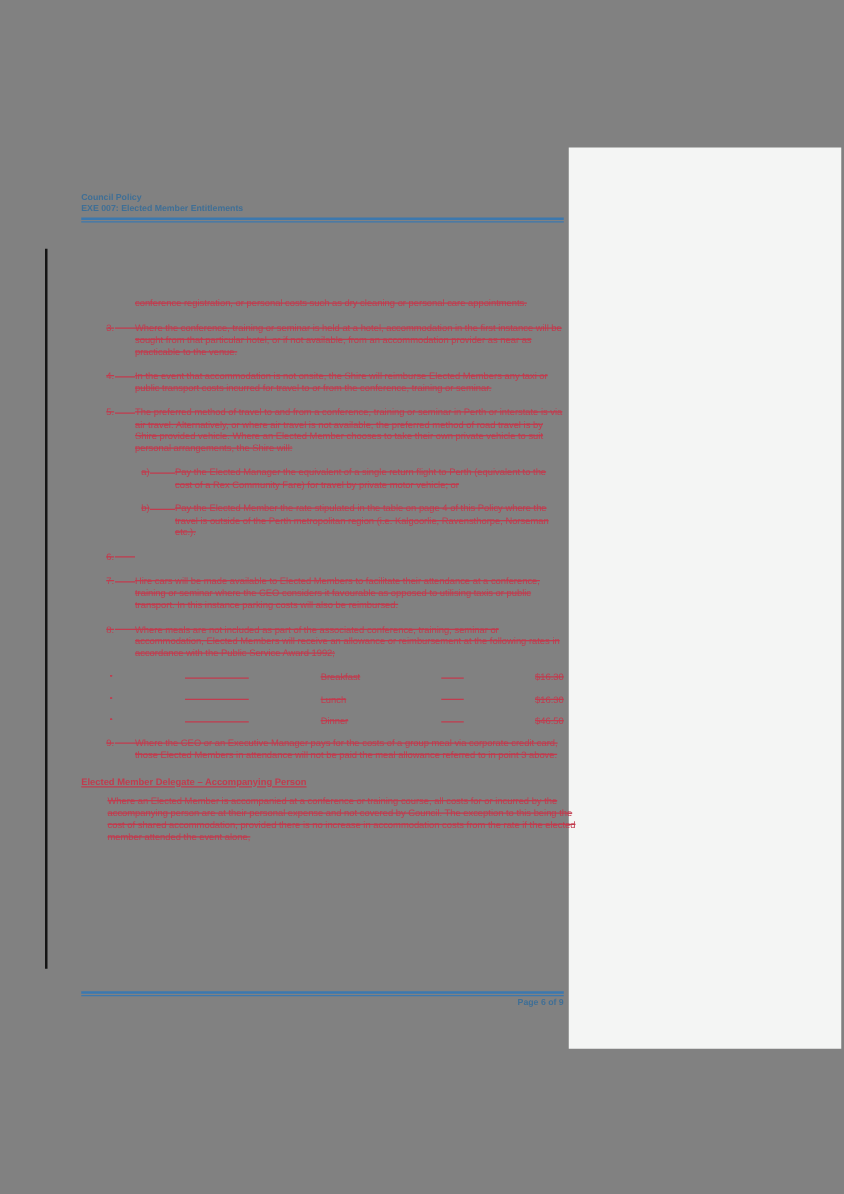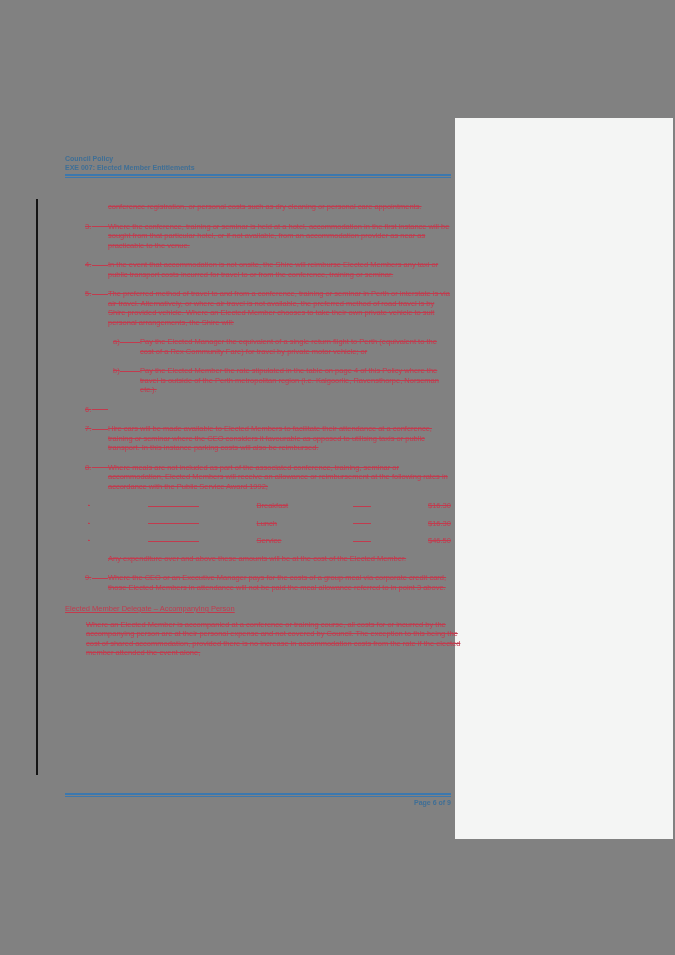--- a/index.html
+++ b/index.html
@@ -27,41 +27,41 @@
     position:absolute; left:36px; top:199px; width:2px; height:576px;
     background:#141414;
   }
   
   .content {
     position:absolute; left:65px; top:202px; width:386px;
     color:#c23b4e; font-size:7.5px; line-height:9.5px;
   }
   .strike { text-decoration:line-through; text-decoration-thickness:1px; }
   .para { margin:0 0 10px 0; }
-  .intro { margin-left:43px; width:343px; }
+  .intro { margin-left:43px; width:343px;margin-top:36px; }
   .li  { display:flex; padding-left:20px; margin-bottom:10px; }
   .li .num { flex:none; width:10px; }
   .li .tab { flex:none; width:13px; position:relative; }
   .li .tab::after { content:""; position:absolute; left:-3px; right:0; top:4.5px; border-top:1px solid #c23b4e; }
   .li .txt { flex:none; width:343px; }
   .li.sub { padding-left:48px; }
   .li.sub .tab { width:17px; }
   .li.sub .txt { width:310px; }
   .meal-list { margin-top:4px; }
   .meal-row { display:flex; padding-left:23px; margin-bottom:8px; align-items:flex-start;justify-content:space-between; }
   .meal-row .bullet { flex:none; width:6px; font-size:5px; line-height:9.5px; }
   .meal-row .tab1 { flex:none; width:48px; position:relative; }
   .meal-row .tab2 { flex:none; width:15px; position:relative; }
   .meal-row .tab1::after, .meal-row .tab2::after {
     content:""; position:absolute; left:-3px; right:0; top:4.5px; border-top:1px solid #c23b4e;
   }
   .meal-row .label { flex:none; width:42px; }
   .note { margin-left:43px; width:343px; }
   .section-heading {
-    margin:12px 0 6px 0; font-weight:normal;
+    margin:12px 0 6px 0; font-weight:bold;
     text-decoration:underline; text-decoration-thickness:1px;
   }
   .closing { width:386px;margin-left:21px; }
   
   .doc-footer { position:absolute; left:65px; top:793px; width:386px; }
   .footer-text {
     text-align:right; color:#3f6f96; font-size:7px; line-height:9px;
     margin-top:1px; font-weight:bold;
   }
 </style>
@@ -144,27 +144,26 @@
     <div class="meal-row">
       <span class="bullet strike">▪</span>
       <span class="tab1"></span>
       <span class="label strike">Lunch</span>
       <span class="tab2"></span>
       <span class="amount strike">$16.30</span>
     </div>
     <div class="meal-row">
       <span class="bullet strike">▪</span>
       <span class="tab1"></span>
-      <span class="label strike">Service</span>
+      <span class="label strike">Dinner</span>
       <span class="tab2"></span>
       <span class="amount strike">$46.50</span>
     </div>
   </div>
 
-  <p class="para note strike">Any expenditure over and above these amounts will be at the cost of the Elected Member.</p>
 
   <div class="li">
     <span class="num strike">9.</span>
     <span class="tab"></span>
     <div class="txt strike">Where the CEO or an Executive Manager pays for the costs of a group meal via corporate credit card, those Elected Members in attendance will not be paid the meal allowance referred to in point 3 above.</div>
   </div>
 
   <div class="section-heading">Elected Member Delegate – Accompanying Person</div>
 
   <p class="para closing strike">Where an Elected Member is accompanied at a conference or training course, all costs for or incurred by the accompanying person are at their personal expense and not covered by Council. The exception to this being the cost of shared accommodation, provided there is no increase in accommodation costs from the rate if the elected member attended the event alone,</p>

